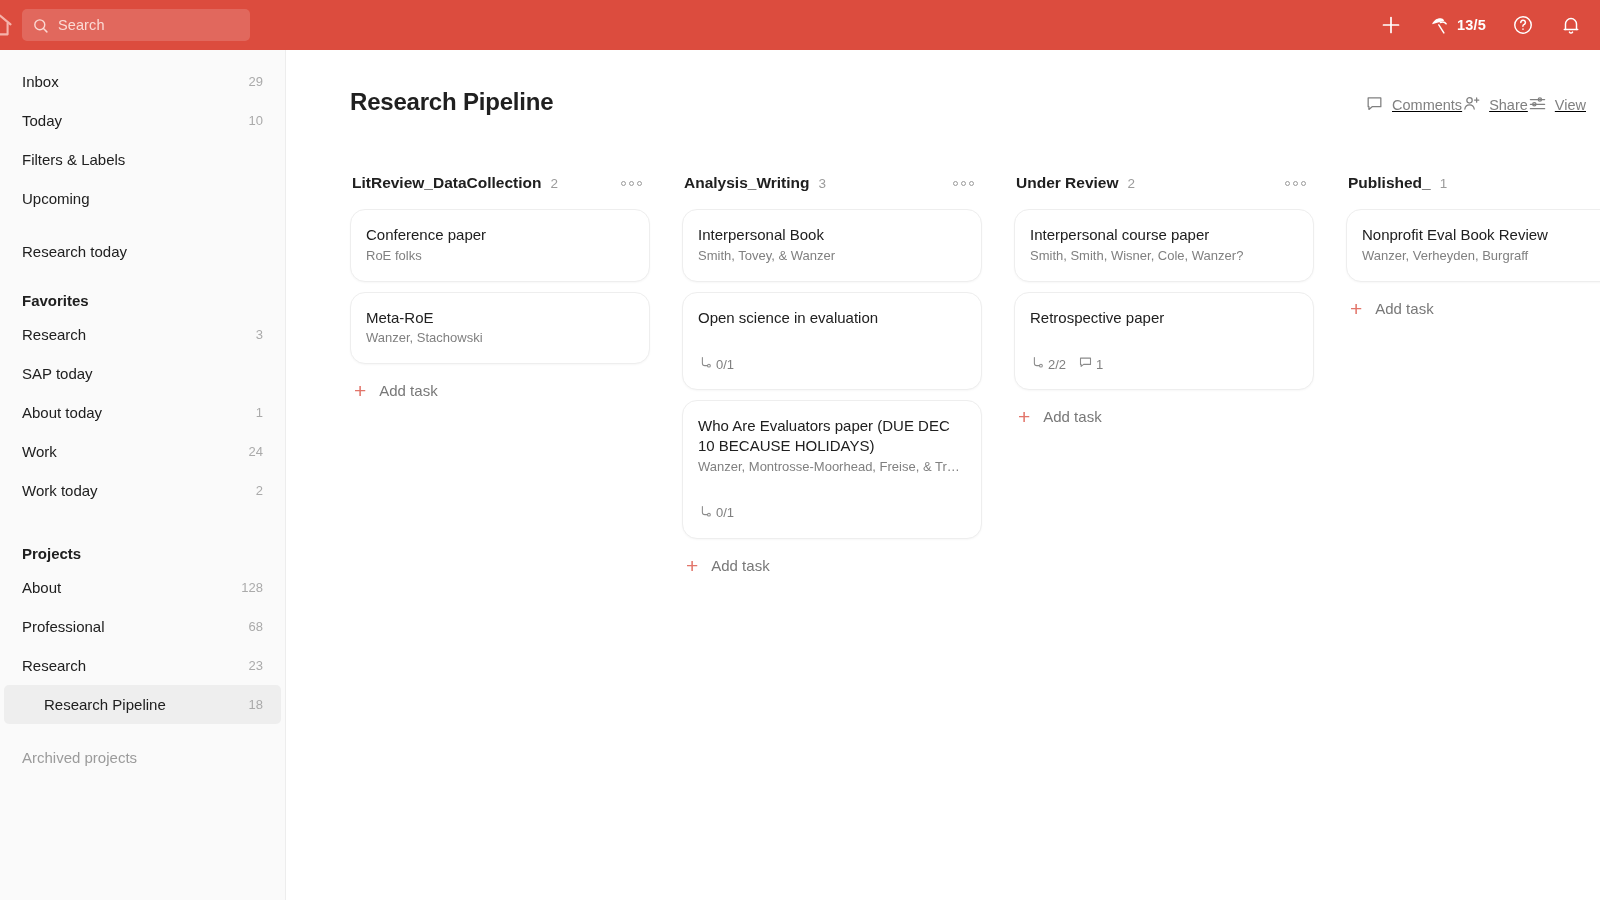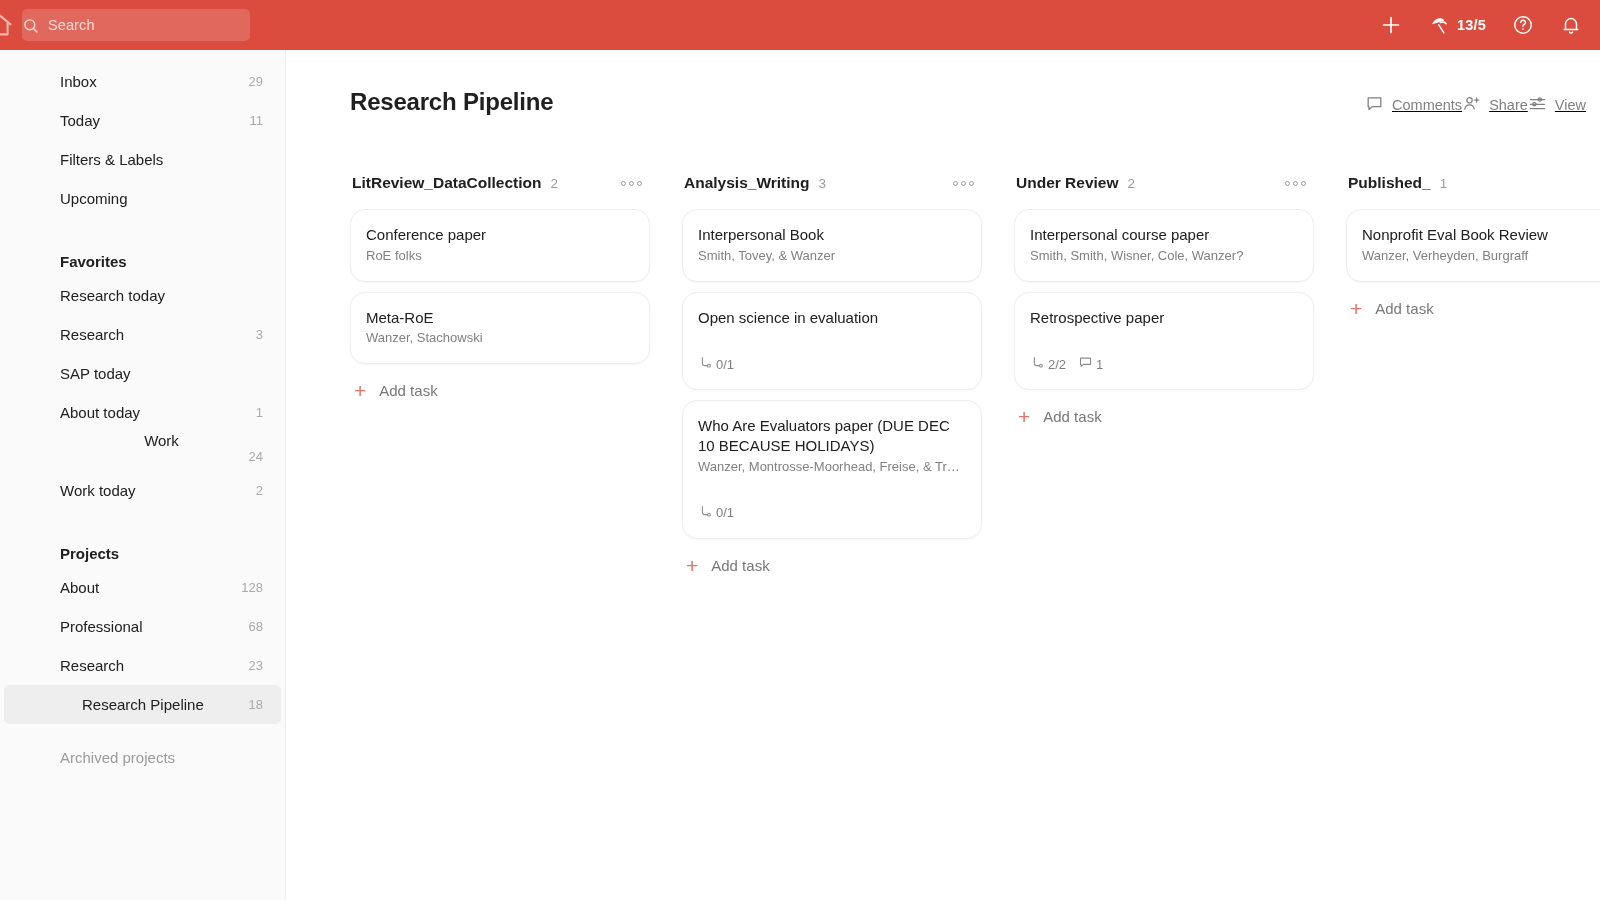--- a/index.html
+++ b/index.html
@@ -21,21 +21,21 @@
     position: absolute; left: -14px; top: 11px;
     width: 28px; height: 28px;
     color: #f5b3aa;
   }
   .search-box {
     position: absolute; left: 22px; top: 9px;
     width: 228px; height: 32px;
     background: rgba(255,255,255,0.16);
     border-radius: 5px;
     display: flex; align-items: center;
-    gap: 9px;
+    padding-left: 10px; gap: 9px;
     cursor: text;
   }
   .search-icon { width: 17px; height: 17px; color: #fbd9d3; flex: none; }
   .search-placeholder {
     color: #fbdbd5; font-size: 14.5px; letter-spacing: .1px;
   }
   .top-right {
     position: absolute; right: 18px; top: 0; height: 50px;
     display: flex; align-items: center; gap: 26px;
   }
@@ -58,21 +58,20 @@
     display: flex; align-items: center;
     padding: 0 18px 0 0;
     margin: 0 4px;
     border-radius: 5px;
     cursor: pointer;
   }
   .side-row.selected { background: #eeeeee; }
   .side-label {
     font-size: 15px; color: #202020;
     white-space: nowrap;
-    margin-left: 38px;
   }
   .side-count {
     margin-left: auto;
     font-size: 13px; color: #aaaaaa;
   }
   .side-head {
     height: 44px; display: flex; align-items: flex-end;
     padding-bottom: 6px;
   }
   .side-head .side-label { font-weight: 700; font-size: 15px; color: #202020; }
@@ -208,54 +207,54 @@
 </div>
 
 <div class="sidebar">
 
   <div class="side-row" style="padding-left:18px;">
     <span class="side-label">Inbox</span>
     <span class="side-count">29</span>
   </div>
   <div class="side-row" style="padding-left:18px;">
     <span class="side-label">Today</span>
-    <span class="side-count">11</span>
+    <span class="side-count">10</span>
   </div>
   <div class="side-row" style="padding-left:18px;">
     <span class="side-label">Filters &amp; Labels</span>
     <span class="side-count"></span>
   </div>
   <div class="side-row" style="padding-left:18px;">
     <span class="side-label">Upcoming</span>
     <span class="side-count"></span>
   </div>
 
   <div class="side-gap"></div>
 
+  <div class="side-row" style="padding-left:18px;">
+    <span class="side-label">Research today</span>
+    <span class="side-count"></span>
+  </div>
+
   <div class="side-row side-head" style="padding-left:18px;">
     <span class="side-label">Favorites</span>
   </div>
-
-  <div class="side-row" style="padding-left:18px;">
-    <span class="side-label">Research today</span>
-    <span class="side-count"></span>
-  </div>
   <div class="side-row" style="padding-left:18px;">
     <span class="side-label">Research</span>
     <span class="side-count">3</span>
   </div>
   <div class="side-row" style="padding-left:18px;">
     <span class="side-label">SAP today</span>
     <span class="side-count"></span>
   </div>
   <div class="side-row" style="padding-left:18px;">
     <span class="side-label">About today</span>
     <span class="side-count">1</span>
   </div>
-  <div class="side-row" style="padding-left:18px;flex-direction:column;">
+  <div class="side-row" style="padding-left:18px;">
     <span class="side-label">Work</span>
     <span class="side-count">24</span>
   </div>
   <div class="side-row" style="padding-left:18px;">
     <span class="side-label">Work today</span>
     <span class="side-count">2</span>
   </div>
 
   <div class="side-gap"></div>
 

